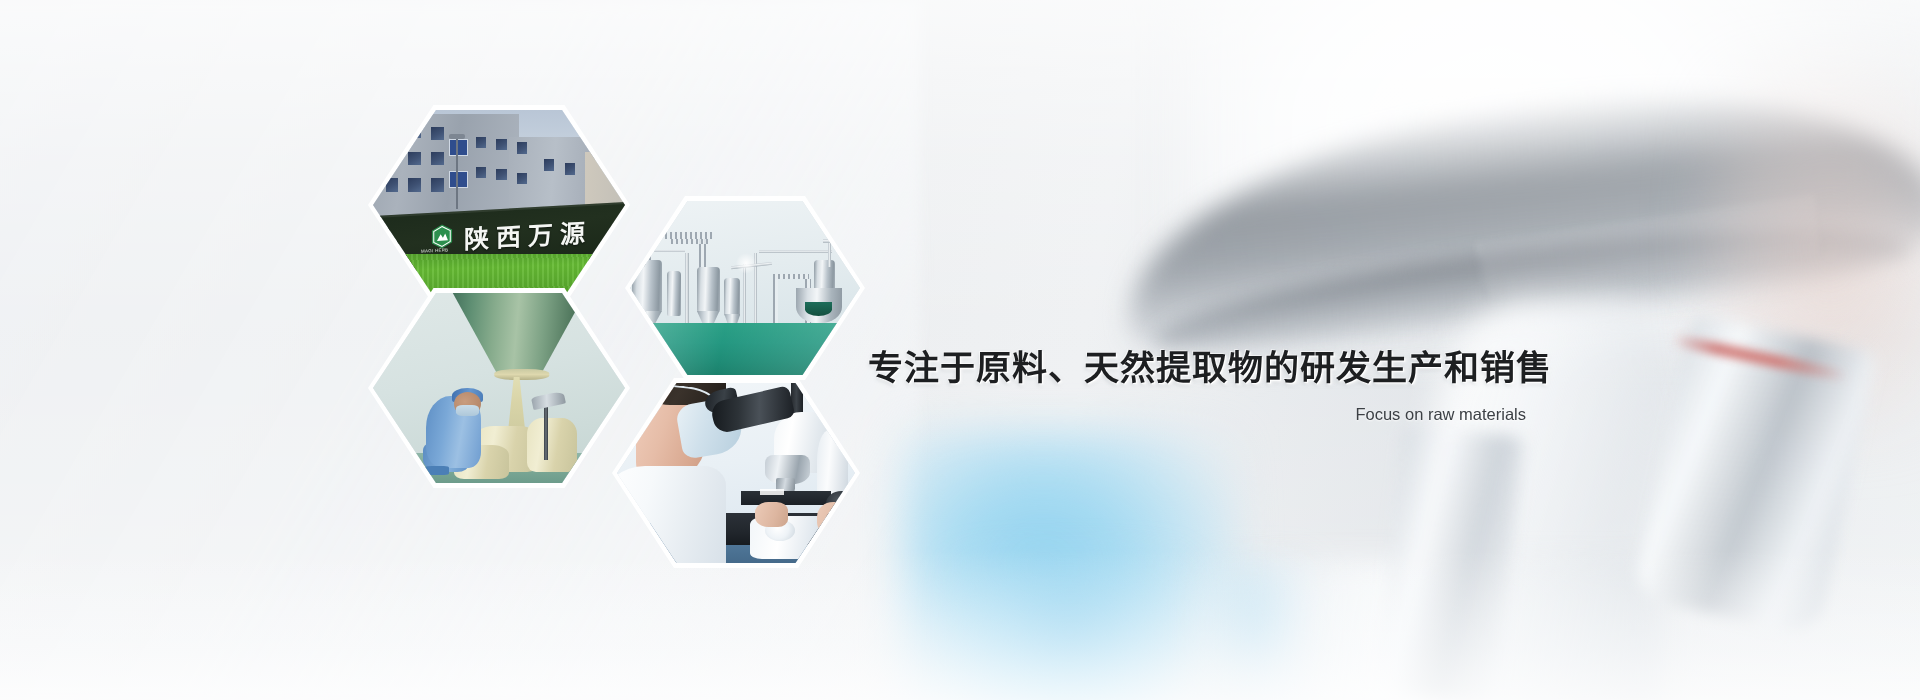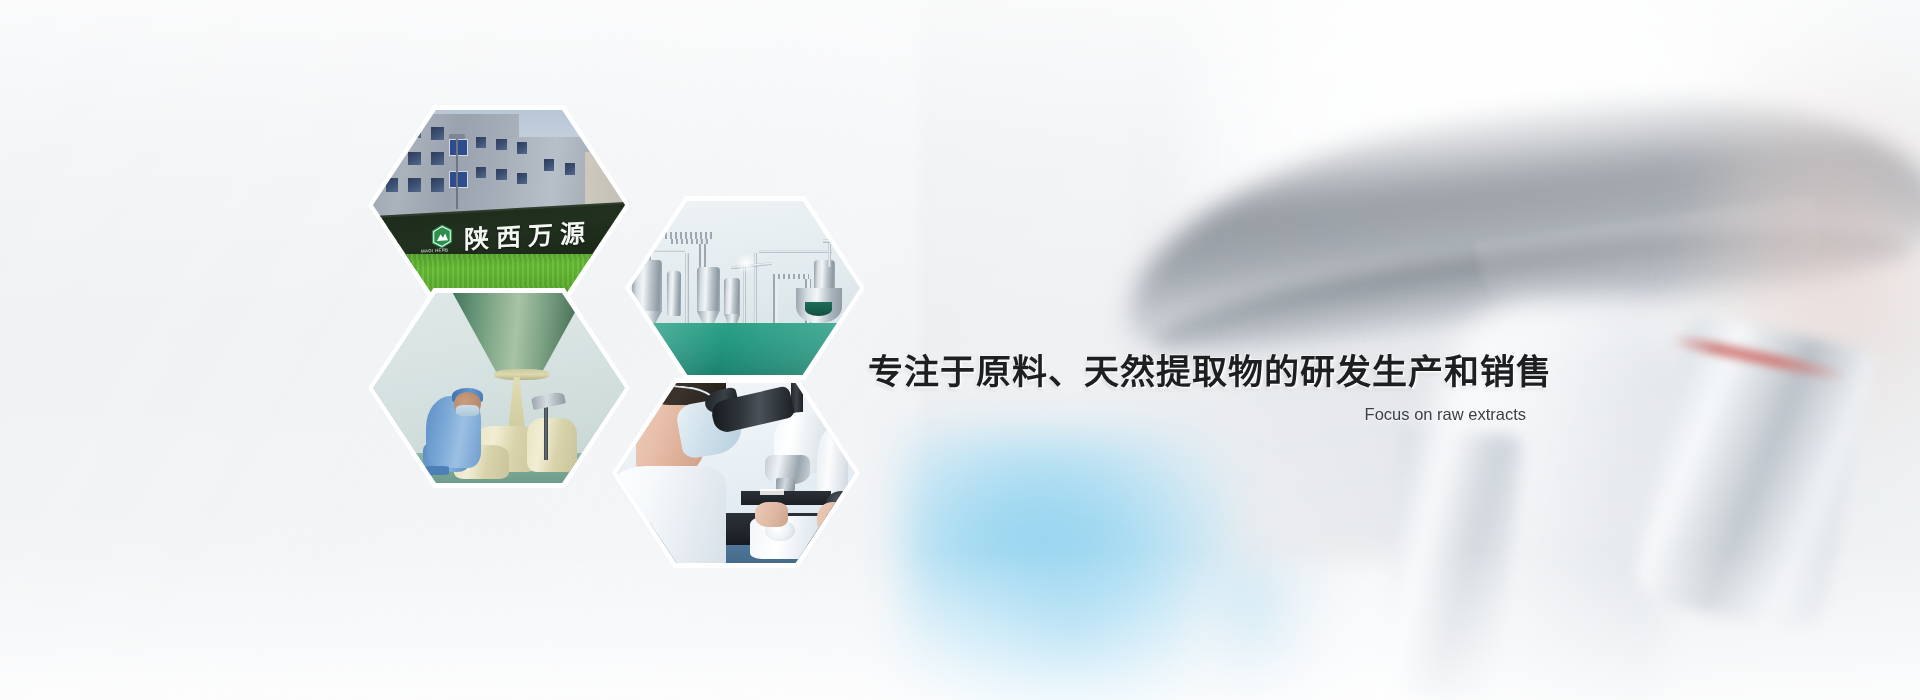--- a/index.html
+++ b/index.html
@@ -554,21 +554,21 @@
 
   
   .text-block {
     position: absolute;
     left: 868px;
     top: 352px;
     width: 660px;
   }
   .headline {
     margin: 0;
-    font-family: Liberation Sans, sans-serif;
+    font-family: Liberation Mono, monospace;
     font-size: 35px;
     font-weight: 700;
     letter-spacing: 1px;
     line-height: 1.12;
     color: #1d1f21;
     white-space: nowrap;
     text-shadow:
        1px 1px 0 rgba(255,255,255,.95),
       -1px -1px 0 rgba(255,255,255,.55),
        2px 2px 3px rgba(255,255,255,.85),
@@ -746,16 +746,16 @@
         <div class="ms-knob4"></div>
         <div class="hand4b"></div>
         <div class="hand4"></div>
       </div>
     </div>
 
   </div>
 
   <div class="text-block">
     <h1 class="headline">专注于原料、天然提取物的研发生产和销售</h1>
-    <p class="sub1">Focus on raw extracts</p>
+    <p class="sub1">Focus on raw materials</p>
   </div>
 
 </div>
 
 </body></html>

